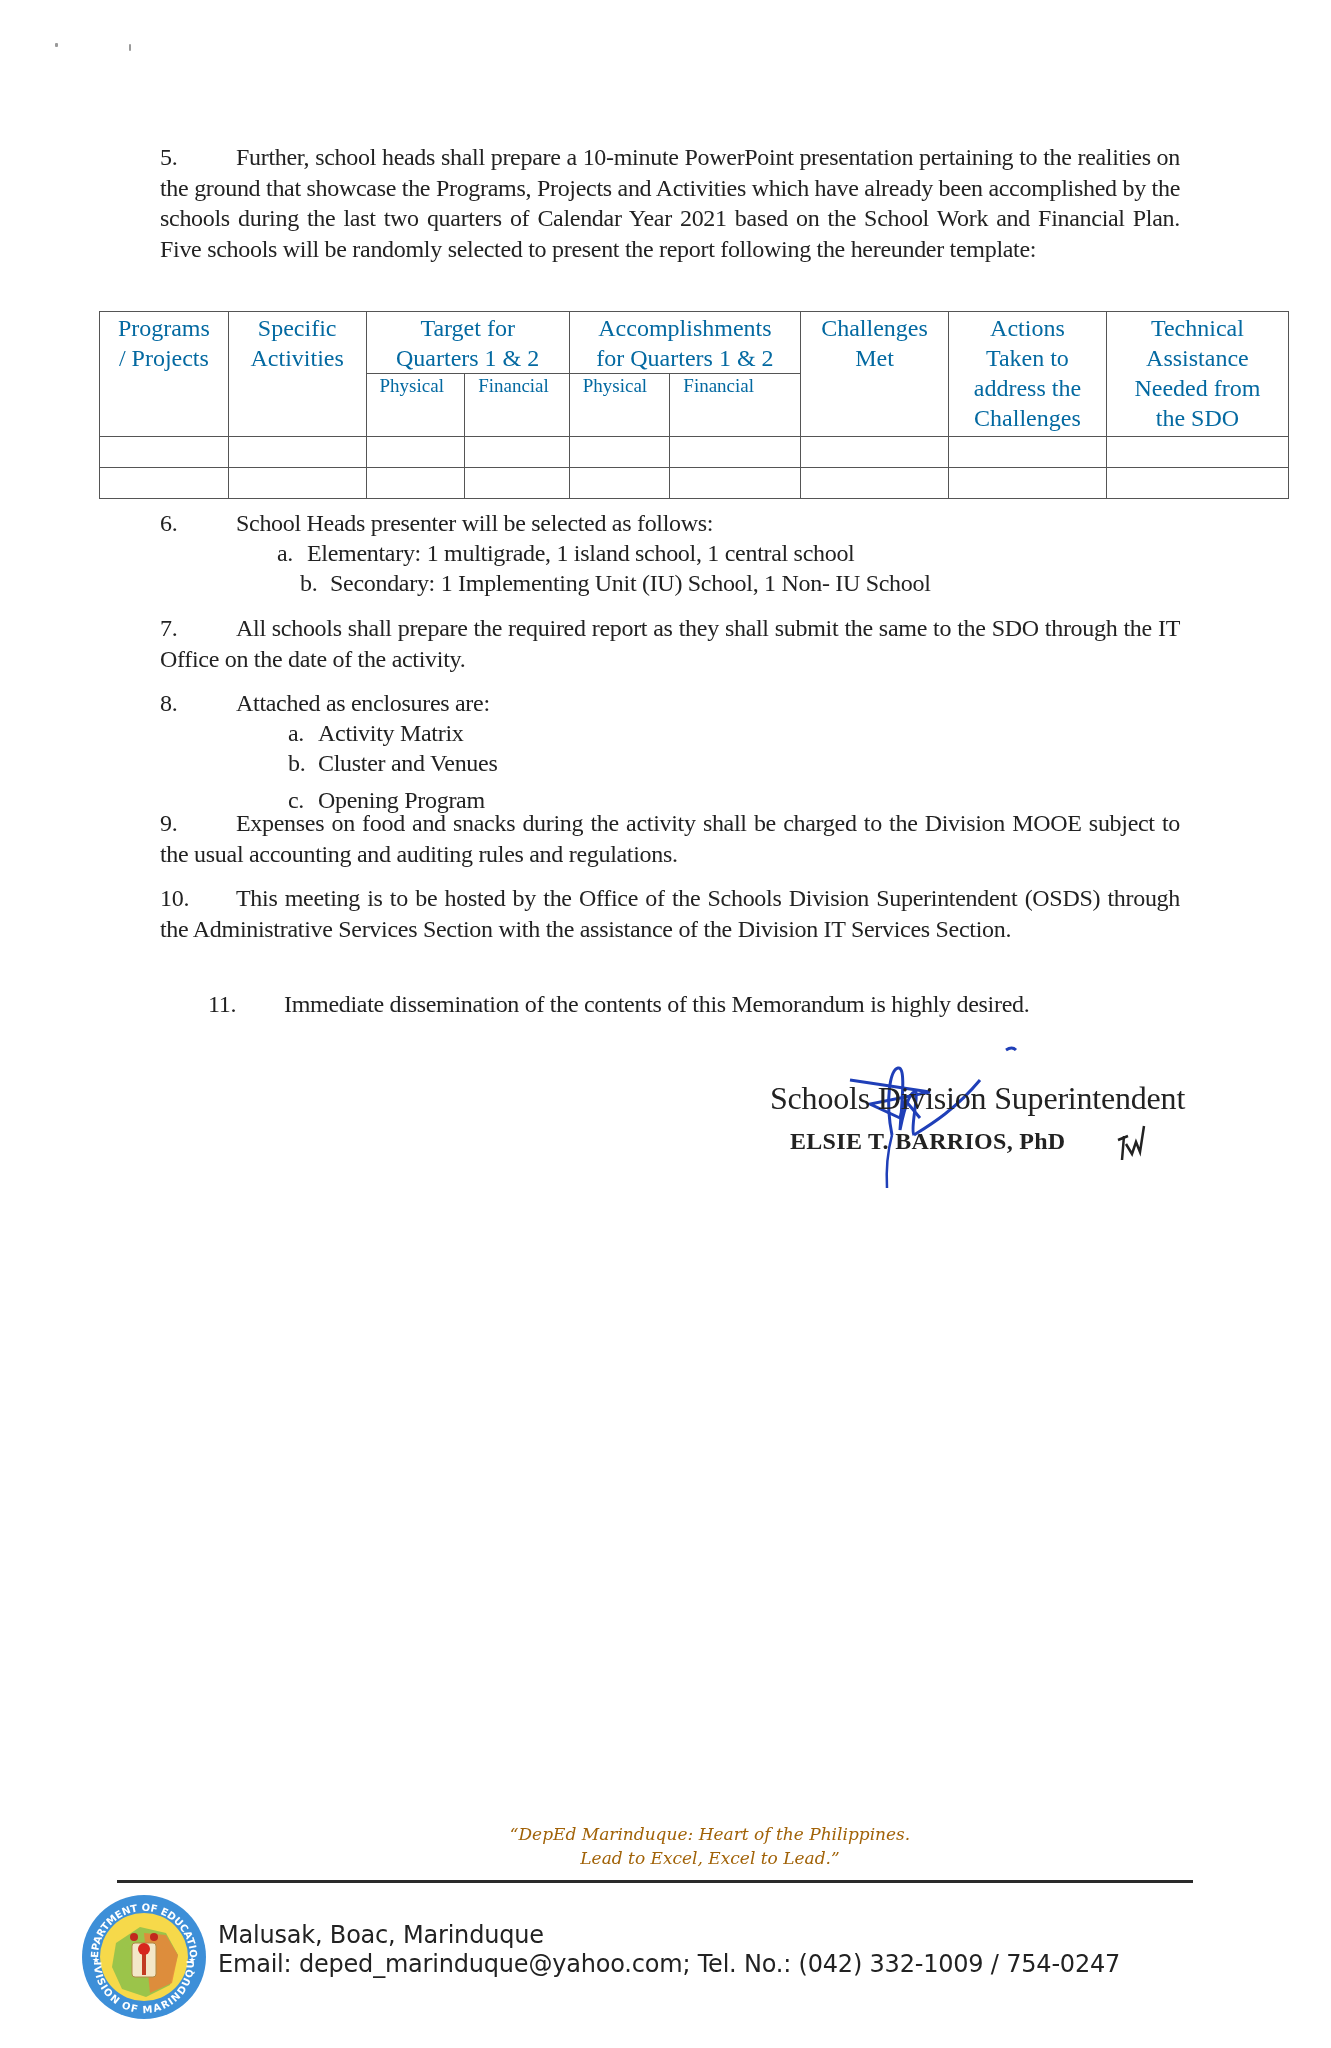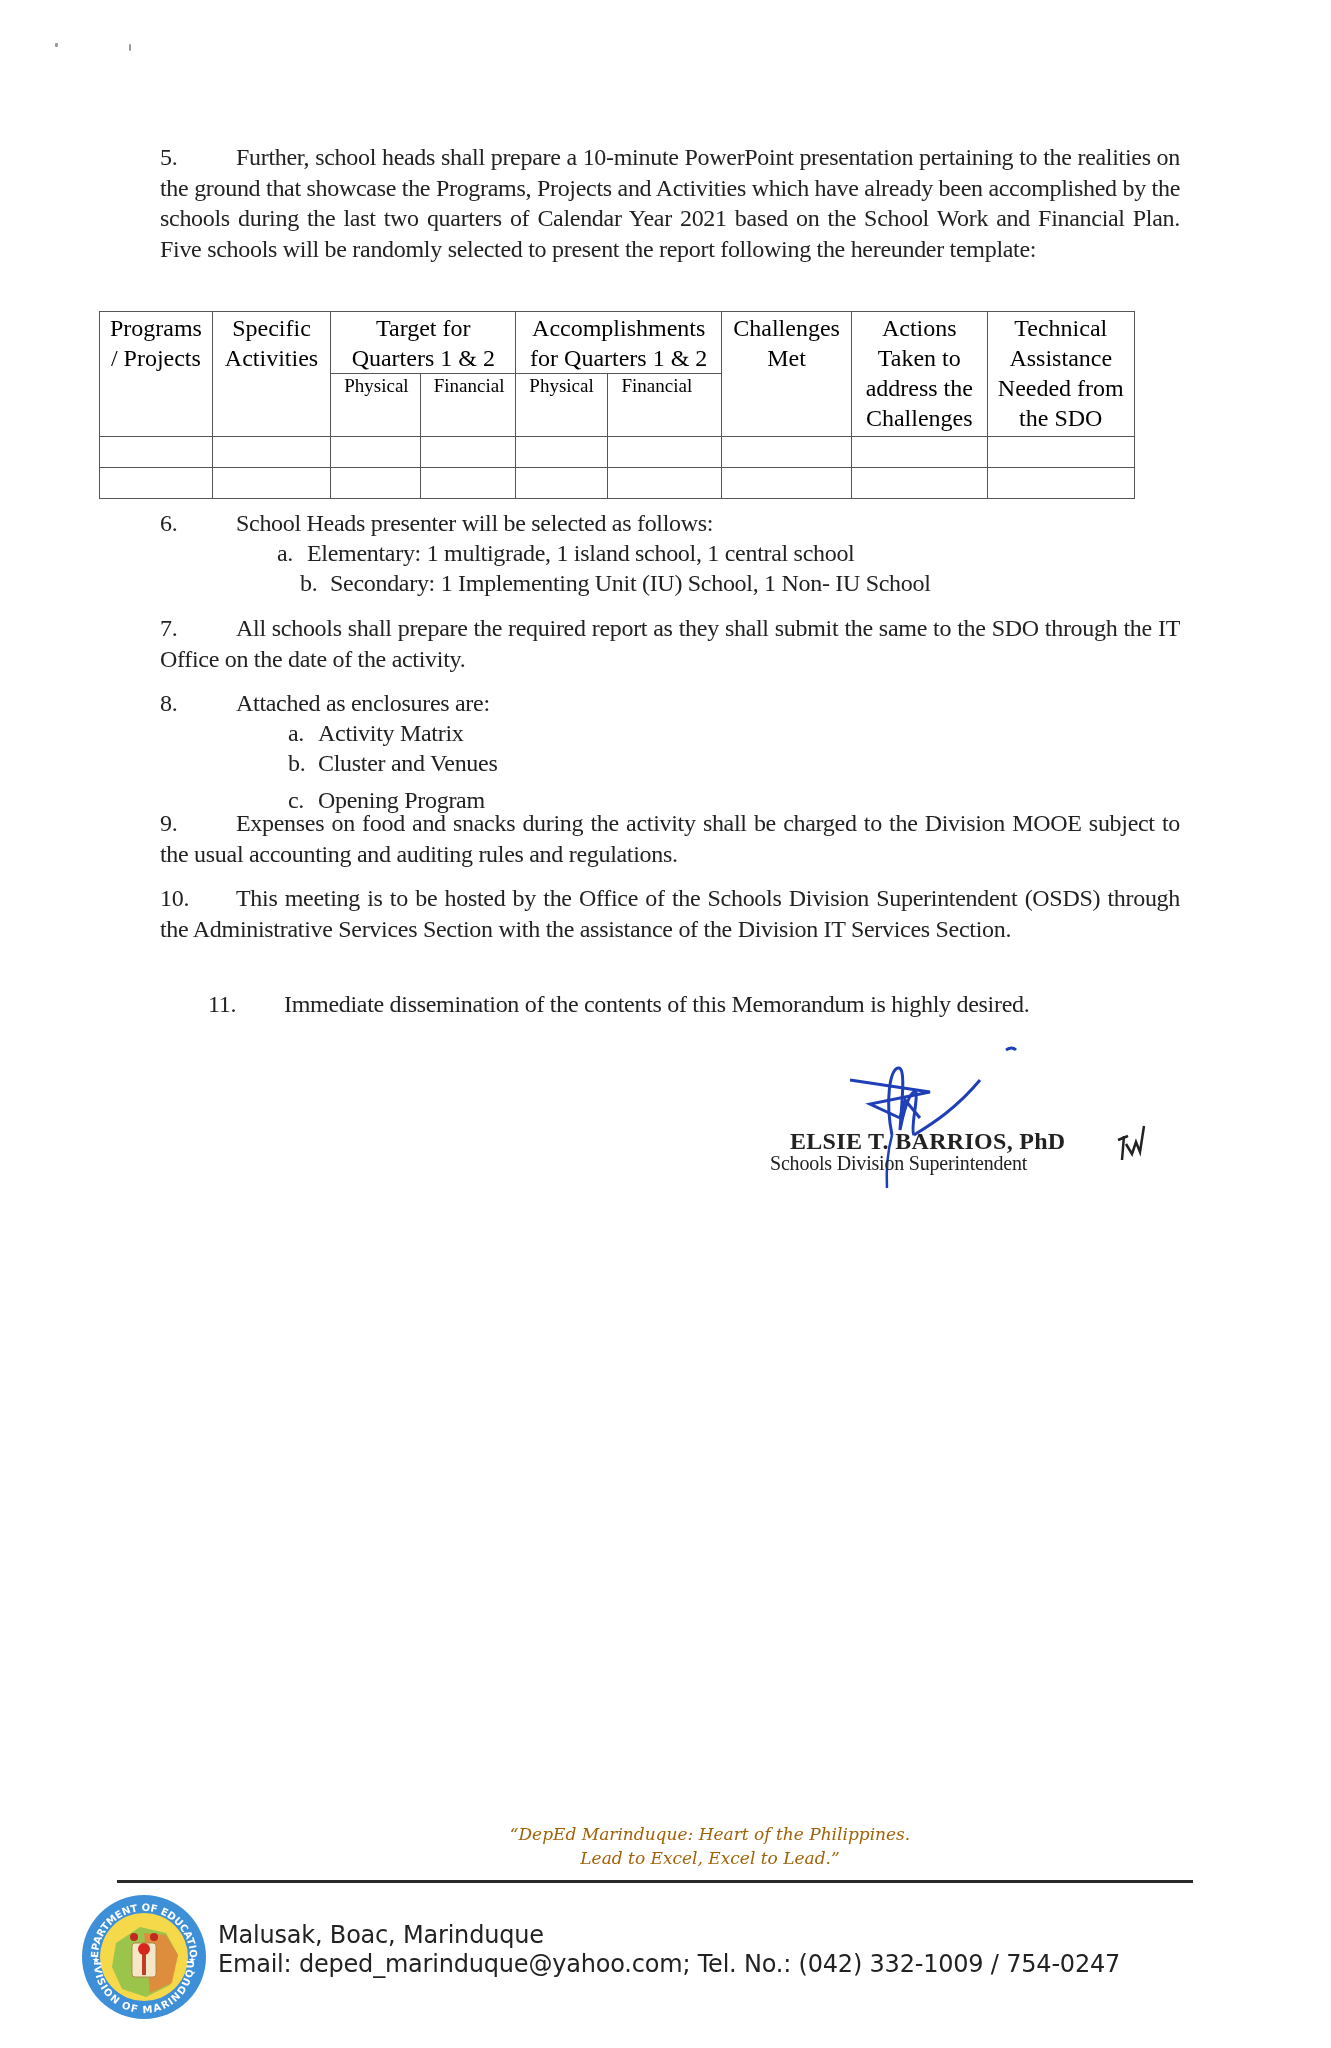--- a/index.html
+++ b/index.html
@@ -5,32 +5,32 @@
     html, body { margin: 0; padding: 0; background: #ffffff; }
     body { width: 1331px; height: 2048px; position: relative; overflow: hidden;
            font-family: "Liberation Serif", serif; color: #222; }
     .stray { position: absolute; width: 3px; height: 4px; background: #9a9a9a; border-radius: 1px; }
     .para { position: absolute; left: 160px; width: 1020px; font-size: 24px; line-height: 30.5px;
             text-align: justify; letter-spacing: -0.3px; }
     .para .num { display: inline-block; width: 76px; }
     .sub { position: absolute; font-size: 24px; line-height: 30.5px; letter-spacing: -0.3px; }
     .sub .lt { display: inline-block; width: 30px; }
 
-    table.tpl { position: absolute; left: 99px; top: 311px; width: 1036px; border-collapse: collapse;
-                font-family: "Liberation Serif", serif; color: #000000; }
+    table.tpl { position: absolute; left: 99px; top: 311px; width: 1190px; border-collapse: collapse;
+                font-family: "Liberation Serif", serif; color: #0369a1; }
     table.tpl td, table.tpl th { border: 1.5px solid #555; padding: 0; font-weight: normal;
                 vertical-align: top; text-align: center; }
     table.tpl th.h { font-size: 24px; line-height: 30px; padding-top: 1px; }
     table.tpl th.sh { font-size: 19px; line-height: 24px; text-align: left; padding-left: 13px; }
     table.tpl tr.body td { height: 30px; }
 
     .sig-stroke { position: absolute; left: 780px; top: 1040px; }
     .sig-name { position: absolute; left: 790px; top: 1108px; font-size: 24px; font-weight: bold;
                 letter-spacing: 0.3px; margin-top: 20px; }
-    .sig-title { position: absolute; left: 770px; top: 1152px; font-size: 20px; letter-spacing: -0.2px; }
+    .sig-title { position: absolute; left: 770px; top: 1080px; font-size: 32px; letter-spacing: -0.2px; }
     .initials { position: absolute; left: 1114px; top: 1122px; }
 
     .motto { position: absolute; left: 460px; width: 500px; text-align: center; color: #a16207;
              font-family: "DejaVu Serif", serif; font-style: italic; font-size: 17px; line-height: 24px; }
     .footer-rule { position: absolute; left: 117px; top: 1880px; width: 1076px; height: 3px; background: #2a2a2a; }
     .logo { position: absolute; left: 80px; top: 1893px; width: 128px; height: 128px; }
     .addr { position: absolute; left: 218px; font-family: "DejaVu Sans", sans-serif; font-size: 24px;
             color: #222; letter-spacing: -0.2px; }
   </style>
 </head>

